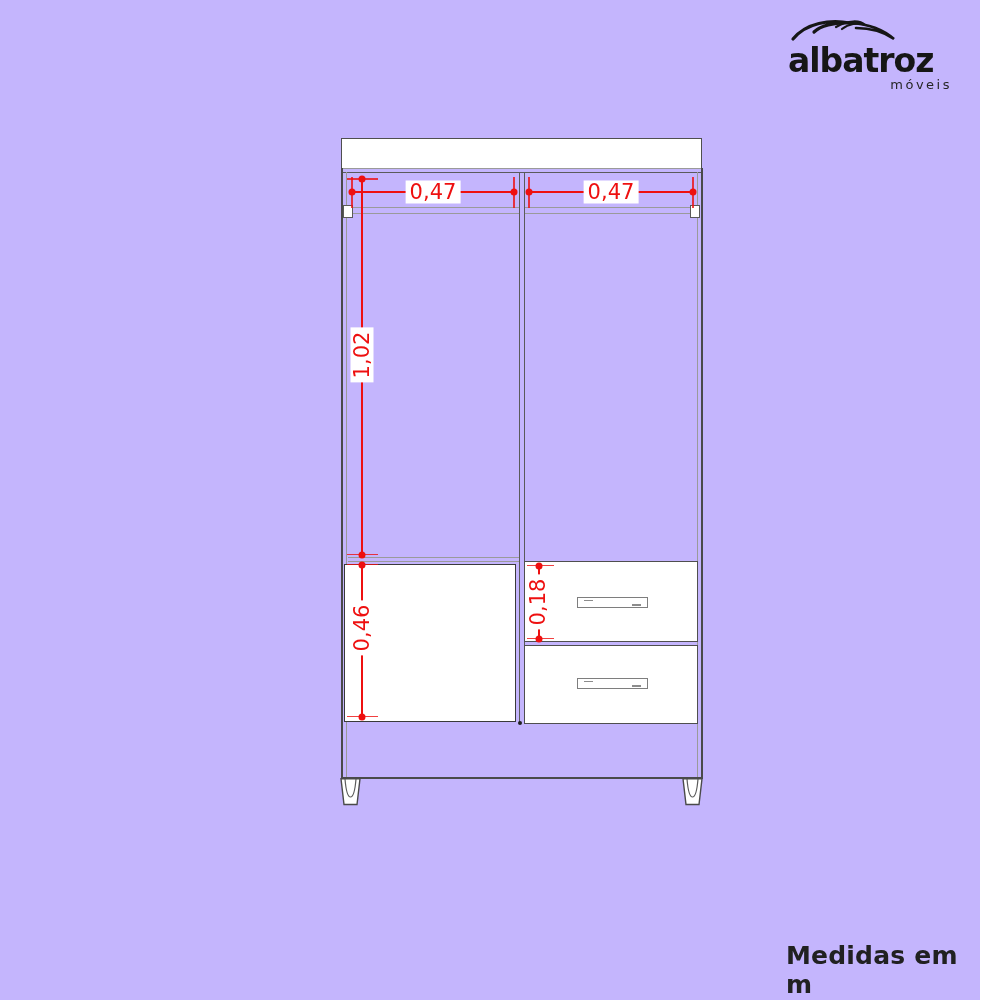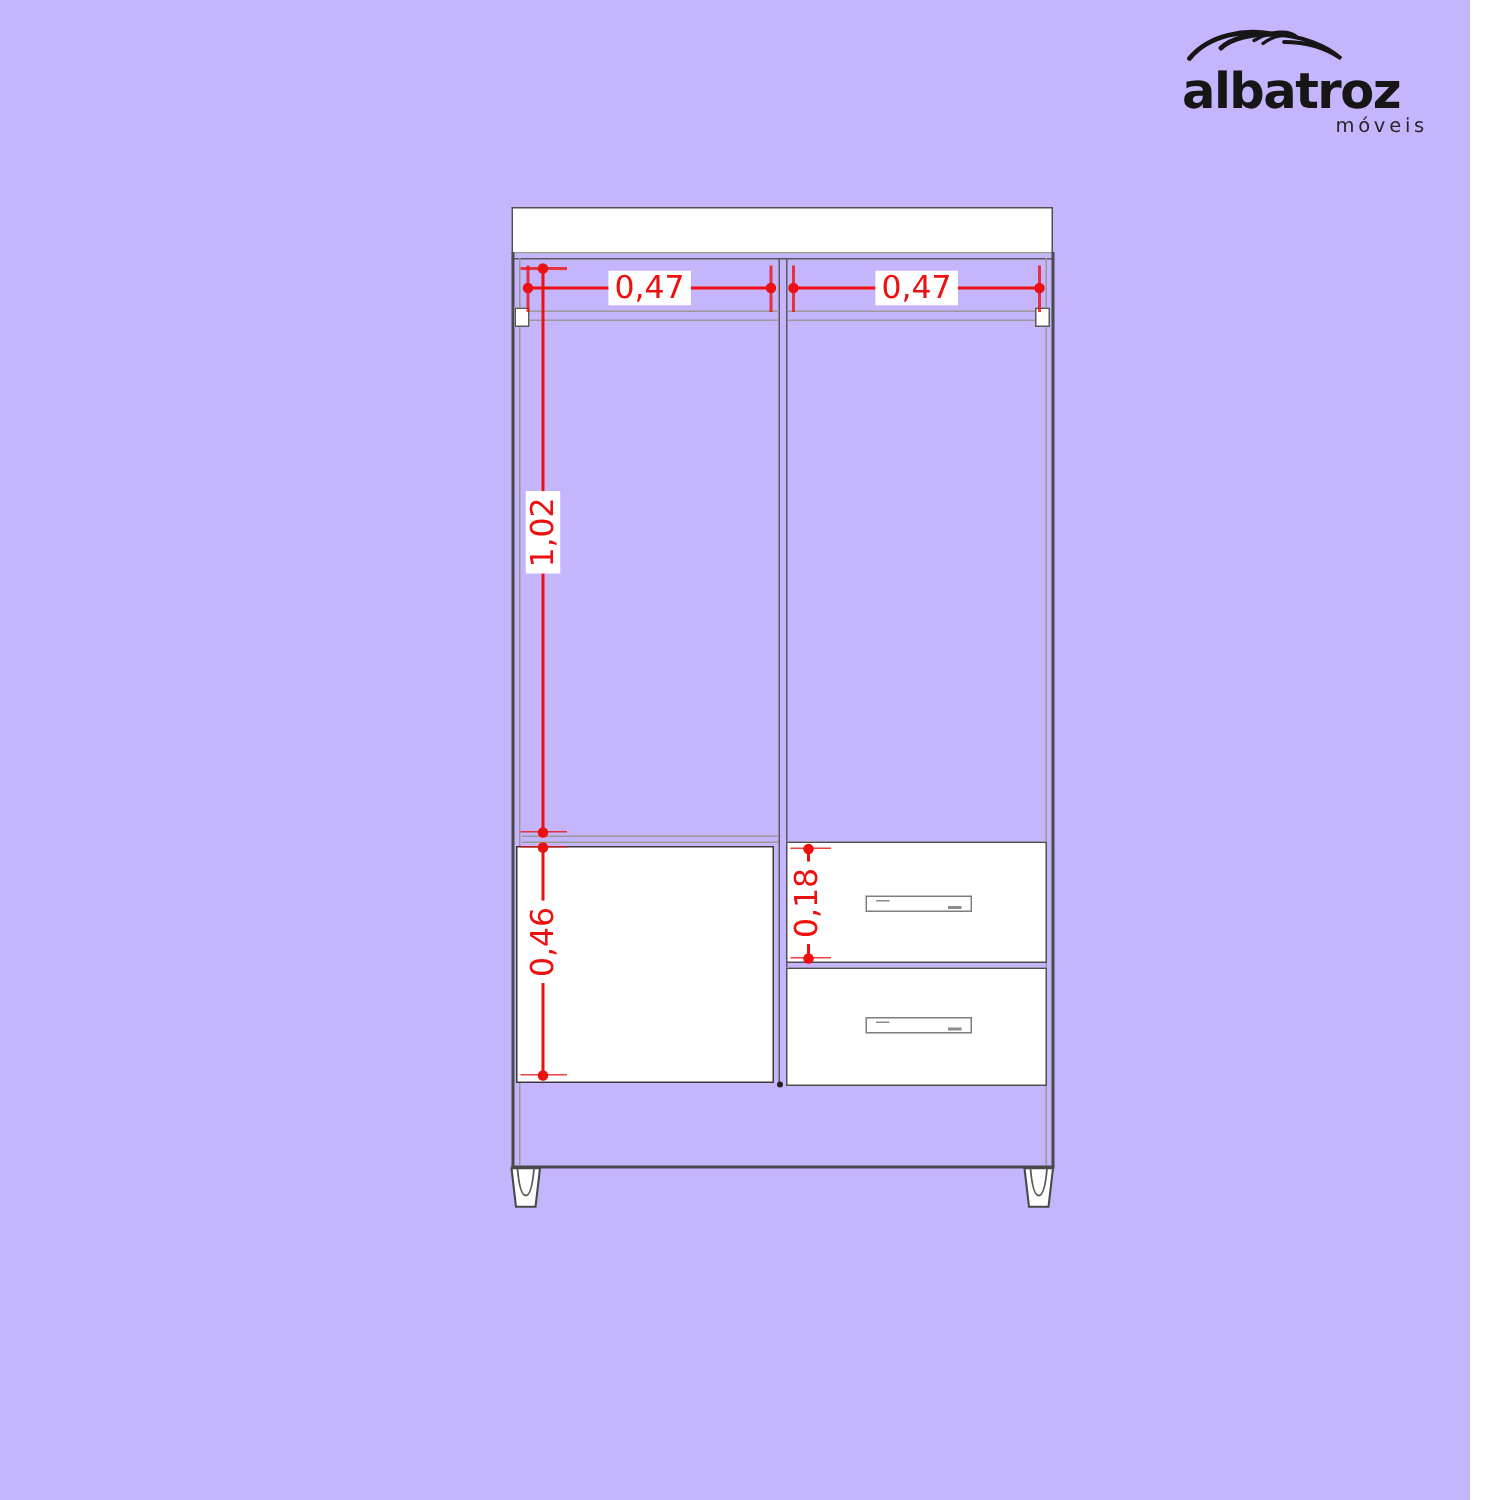--- a/index.html
+++ b/index.html
@@ -130,14 +130,15 @@
   <div class="rdot" style="left:362px;top:717px"></div>
   <div class="dim-label vert" style="left:362px;top:628px">0,46</div>
 
   <div class="rline" style="left:538.2px;top:566px;width:1.6px;height:73px"></div>
   <div class="rtick" style="left:527px;top:564.9px;width:27px;height:1.5px"></div>
   <div class="rtick" style="left:527px;top:637.9px;width:27px;height:1.5px"></div>
   <div class="rdot" style="left:539px;top:566px"></div>
   <div class="rdot" style="left:539px;top:639px"></div>
   <div class="dim-label vert" style="left:538px;top:602px">0,18</div>
 
+  <div class="caption">Medidas em m</div>
 
 </div>
 
 </body></html>

